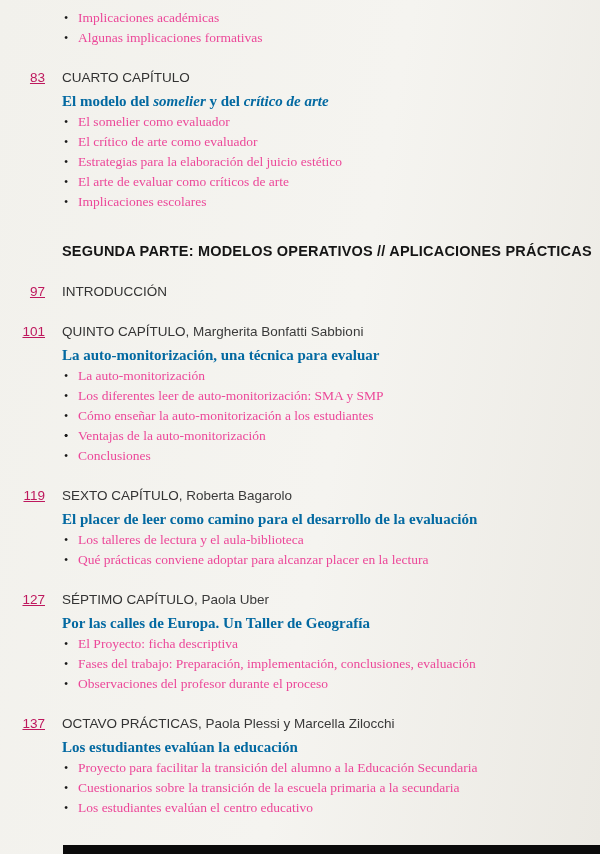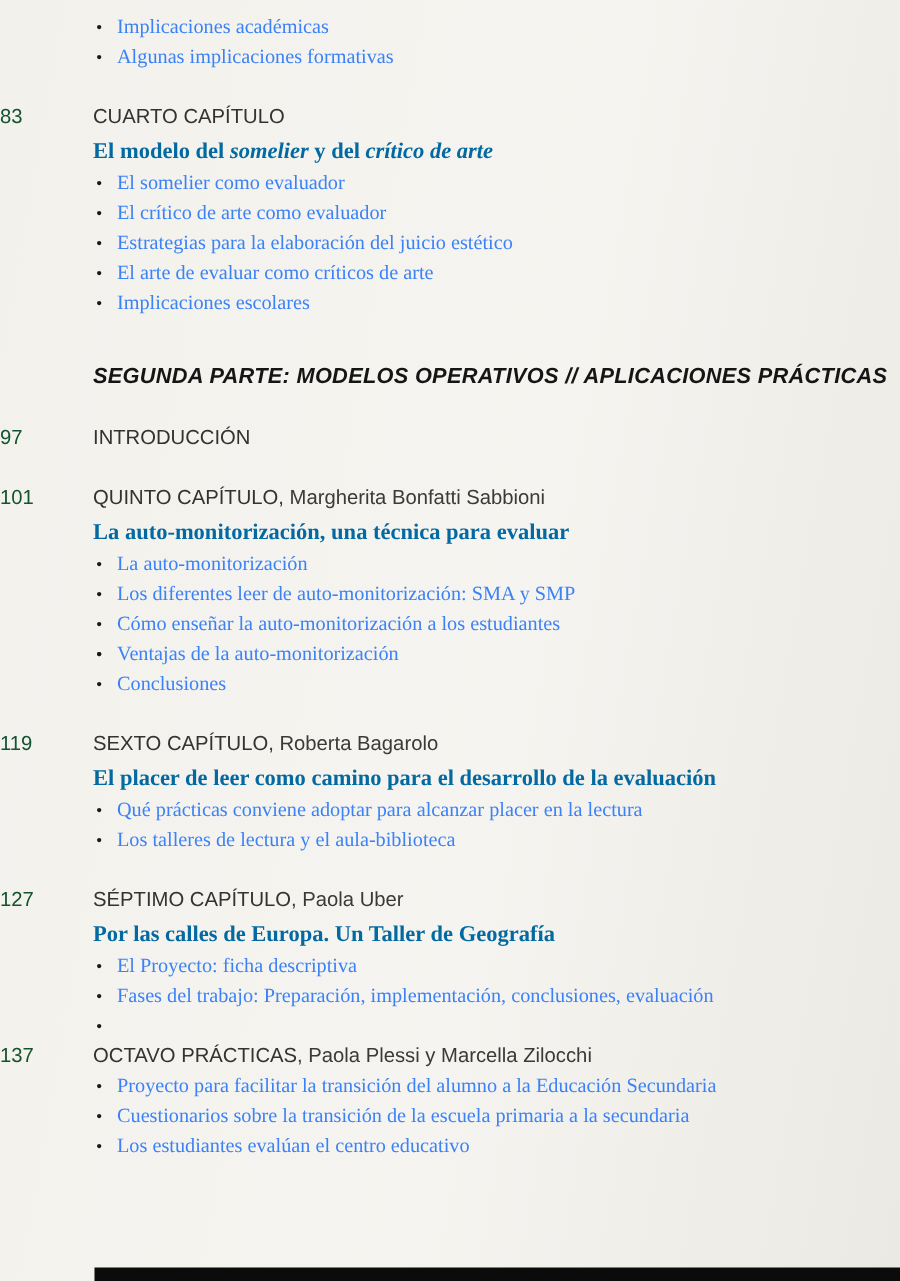--- a/index.html
+++ b/index.html
@@ -13,35 +13,35 @@
   }
   .toc { padding-top: 8px; }
 
   .bullet-list { list-style: none; margin-left: 62px; }
   .bullet-item {
     position: relative;
     padding-left: 16px;
     font-size: 13.5px;
     line-height: 20px;
     white-space: nowrap;
-    color: #3b82f6;
+    color: #ec4899;
   }
   .dot { position: absolute; left: 2px; top: 0; line-height: 20px; font-size: 12px; color: #191919; }
   .dot::before { content: "\2022"; }
 
   .chapter { margin-top: 20px; }
   .chapter-head {
     display: flex;
     font-family: "Liberation Sans", "DejaVu Sans", sans-serif;
     font-size: 13.5px;
     line-height: 20px;
     color: #333;
     white-space: nowrap;
   }
-  .page-num { flex: 0 0 62px; width: 62px; padding-right: 17px; text-align: left; color: #14532d; }
+  .page-num { flex: 0 0 62px; width: 62px; padding-right: 17px; text-align: right; color: #be185d; text-decoration: underline; }
   .chapter-author { color: #3a3a3a; text-align: center; }
 
   .chapter-title {
     margin: 2px 0 0 62px;
     font-family: Liberation Serif, serif;
     font-size: 15px;
     font-weight: 700;
     line-height: 22px;
     color: #0369a1;
     white-space: nowrap;
@@ -50,21 +50,20 @@
 
   .part-heading {
     margin: 28px 0 0 62px;
     font-family: "Liberation Sans", "DejaVu Sans", sans-serif;
     font-size: 14.5px;
     font-weight: 700;
     line-height: 22px;
     letter-spacing: 0.2px;
     color: #151515;
     white-space: nowrap;
-    font-style: italic;
   }
 
   .scan-bar {
     position: absolute;
     left: 63px;
     right: 0;
     bottom: 0;
     height: 9px;
     background: #0b0b0b;
   }
@@ -114,41 +113,42 @@
           <li class="bullet-item"><span class="dot"></span><span class="bullet-text">Conclusiones</span></li>
         </ul>
       </section>
       <section class="chapter">
         <div class="chapter-head">
           <span class="page-num">119</span>
           <span class="head-text"><span class="chapter-name">SEXTO CAPÍTULO</span><span class="chapter-author">, Roberta Bagarolo</span></span>
         </div>
         <h3 class="chapter-title"><span class="seg">El placer de leer como camino para el desarrollo de la evaluación</span></h3>
         <ul class="bullet-list">
+          <li class="bullet-item"><span class="dot"></span><span class="bullet-text">Los talleres de lectura y el aula-biblioteca</span></li>
           <li class="bullet-item"><span class="dot"></span><span class="bullet-text">Qué prácticas conviene adoptar para alcanzar placer en la lectura</span></li>
-          <li class="bullet-item"><span class="dot"></span><span class="bullet-text">Los talleres de lectura y el aula-biblioteca</span></li>
         </ul>
       </section>
       <section class="chapter">
         <div class="chapter-head">
           <span class="page-num">127</span>
           <span class="head-text"><span class="chapter-name">SÉPTIMO CAPÍTULO</span><span class="chapter-author">, Paola Uber</span></span>
         </div>
         <h3 class="chapter-title"><span class="seg">Por las calles de Europa. Un Taller de Geografía</span></h3>
         <ul class="bullet-list">
           <li class="bullet-item"><span class="dot"></span><span class="bullet-text">El Proyecto: ficha descriptiva</span></li>
           <li class="bullet-item"><span class="dot"></span><span class="bullet-text">Fases del trabajo: Preparación, implementación, conclusiones, evaluación</span></li>
-          <li class="bullet-item"><span class="dot"></span></li>
+          <li class="bullet-item"><span class="dot"></span><span class="bullet-text">Observaciones del profesor durante el proceso</span></li>
         </ul>
       </section>
       <section class="chapter">
         <div class="chapter-head">
           <span class="page-num">137</span>
           <span class="head-text"><span class="chapter-name">OCTAVO PRÁCTICAS</span><span class="chapter-author">, Paola Plessi y Marcella Zilocchi</span></span>
         </div>
+        <h3 class="chapter-title"><span class="seg">Los estudiantes evalúan la educación</span></h3>
         <ul class="bullet-list">
           <li class="bullet-item"><span class="dot"></span><span class="bullet-text">Proyecto para facilitar la transición del alumno a la Educación Secundaria</span></li>
           <li class="bullet-item"><span class="dot"></span><span class="bullet-text">Cuestionarios sobre la transición de la escuela primaria a la secundaria</span></li>
           <li class="bullet-item"><span class="dot"></span><span class="bullet-text">Los estudiantes evalúan el centro educativo</span></li>
         </ul>
       </section>
     </main>
   <div class="scan-bar"></div>
 </div>
 

